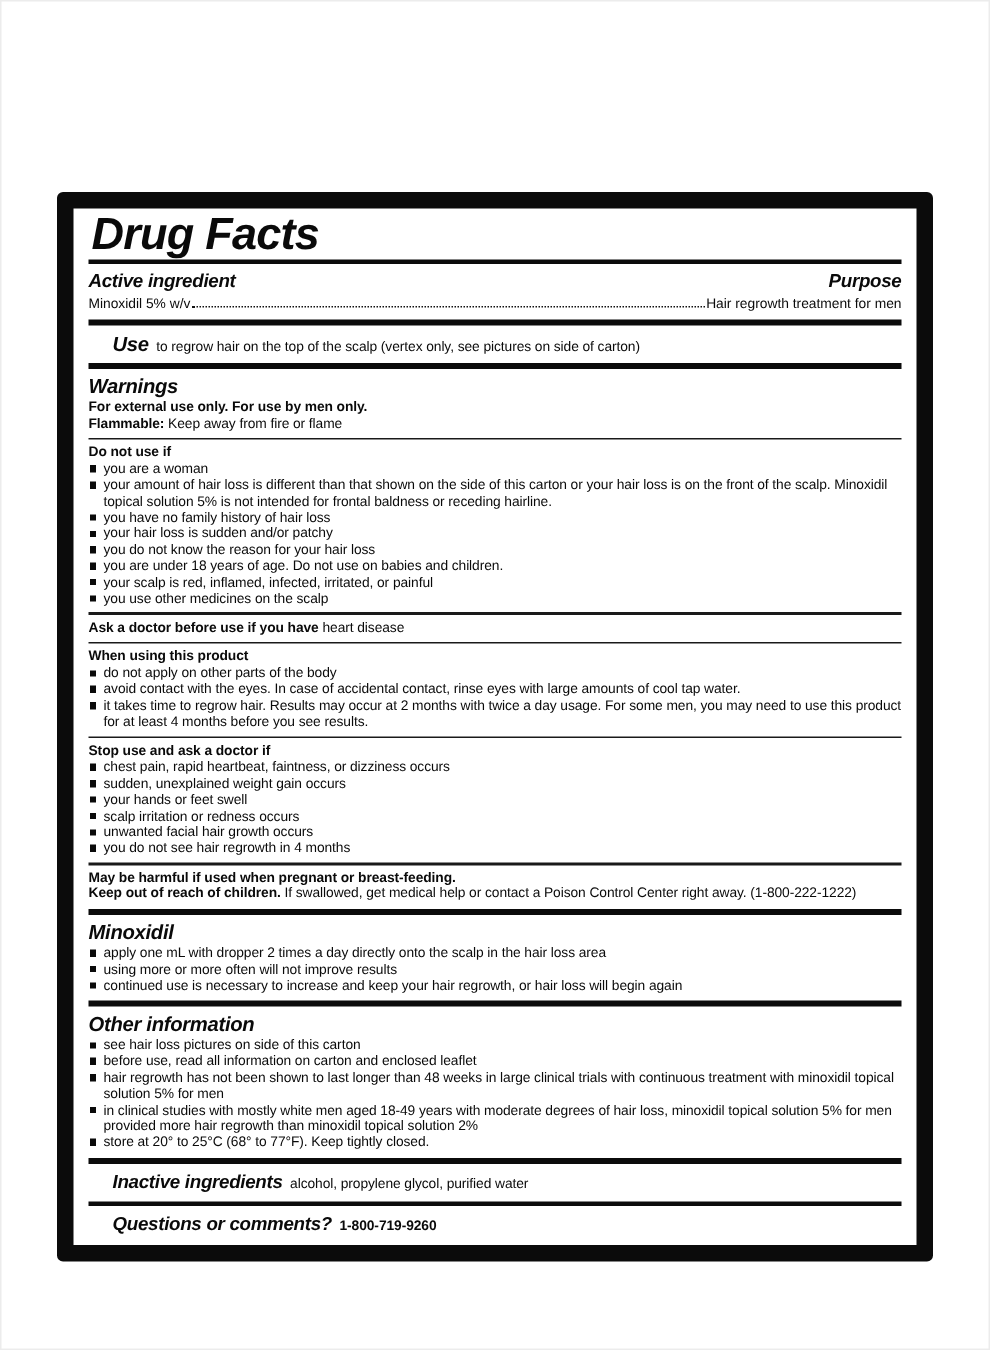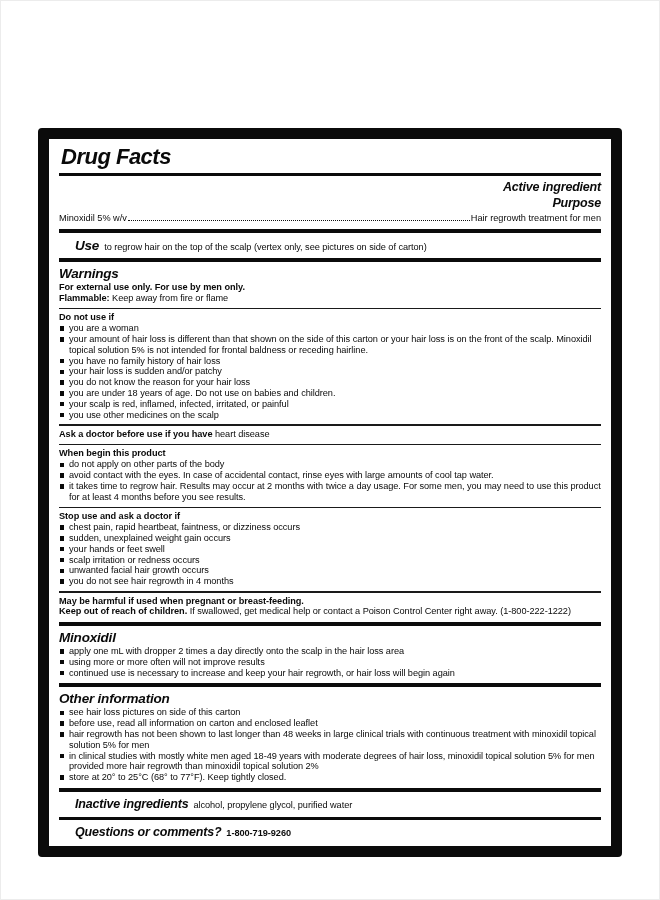--- a/index.html
+++ b/index.html
@@ -25,32 +25,32 @@
   }
   .content { padding:3px 10px 4px 10px; }
 
   
   .sep-title { height:3px;  background:#0b0b0b; margin:2px 0 3px 0; }
   .sep-thick { height:4px;  background:#0b0b0b; margin:3px 0; }
   .sep-thin  { height:1.6px; background:#1a1a1a; margin:2px 0; }
 
   
   .title {
-    font-size:22px; font-weight:bold; font-style:italic;
+    font-size:30px; font-weight:bold; font-style:italic;
     letter-spacing:-0.5px; line-height:26px; padding:2px 0 1px 2px;
   }
   .section-heading {
     font-size:13.5px; font-weight:bold; font-style:italic;
     letter-spacing:-0.2px; line-height:15px; margin-bottom:1px;
   }
   .body-text { font-size:9.2px; line-height:10.8px; letter-spacing:-0.05px; }
   .bold { font-weight:bold; }
   .subheading { font-size:9.2px; line-height:11px; font-weight:bold; letter-spacing:-0.05px; }
 
-  .ai-headings { display:flex; justify-content:space-between; align-items:flex-end;flex-direction:column; }
+  .ai-headings { display:flex; justify-content:space-between; align-items:center; }
   .ai-line { display:flex; align-items:baseline; font-size:9.2px; line-height:11px; margin-top:1px; }
   .leader { flex:1; border-bottom:1.6px dotted #111; margin:0 1px 2px 1px; min-width:30px; }
 
   .inline-row { display:flex; align-items:baseline; padding:2px 0;margin-left:16px; }
   .inline-row .section-heading { margin:0 5px 0 0; white-space:nowrap; }
 
   ul.bullets { list-style:none; }
   ul.bullets li {
     position:relative;
     padding-left:10px;
@@ -123,21 +123,21 @@
     <div class="sep-thin"></div>
 
     <div class="section body-text">
       <span class="bold">Ask a doctor before use if you have</span>
       <span>heart disease</span>
     </div>
 
     <div class="sep-thin"></div>
 
     <div class="section">
-      <div class="subheading">When begin this product</div>
+      <div class="subheading">When using this product</div>
       <ul class="bullets">
         <li>do not apply on other parts of the body</li>
         <li>avoid contact with the eyes. In case of accidental contact, rinse eyes with large amounts of cool tap water.</li>
         <li>it takes time to regrow hair. Results may occur at 2 months with twice a day usage. For some men, you may need to use this product for at least 4 months before you see results.</li>
       </ul>
     </div>
 
     <div class="sep-thin"></div>
 
     <div class="section">

